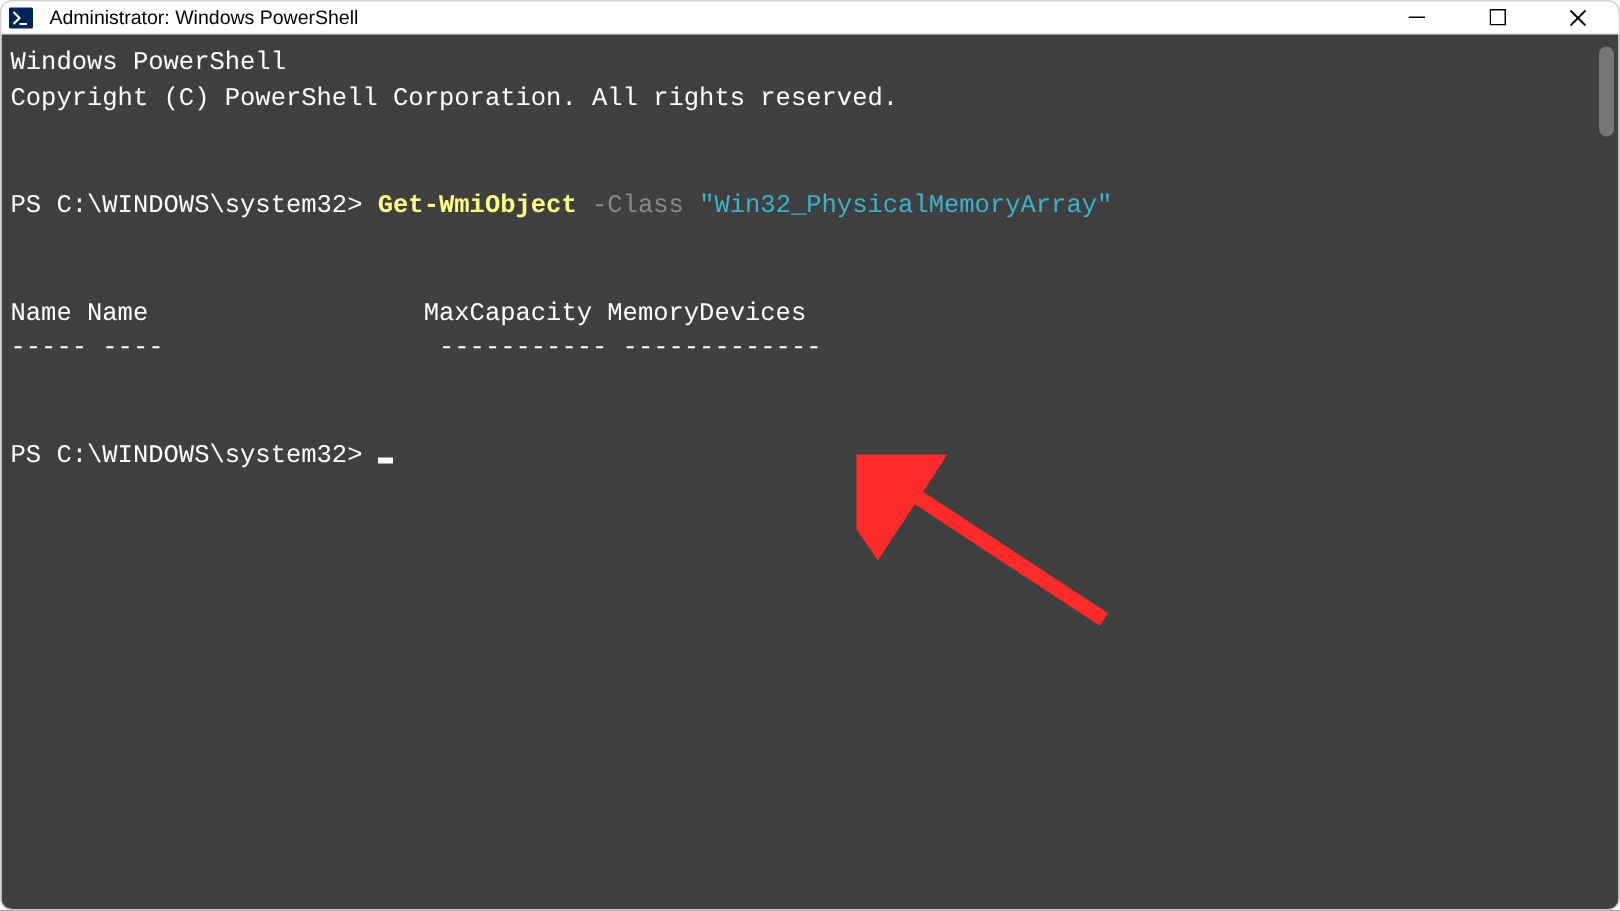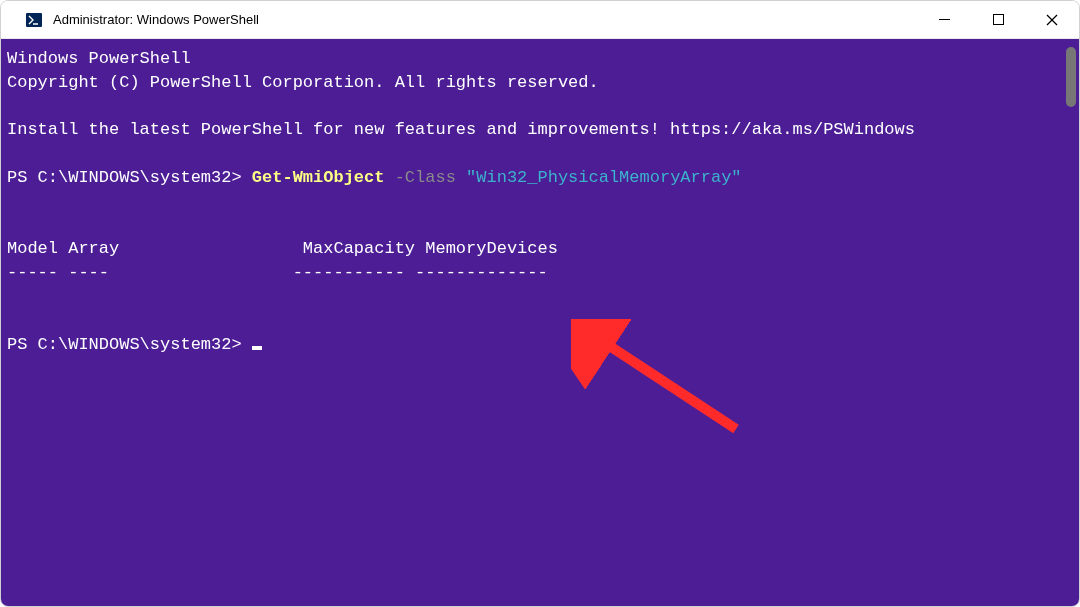--- a/index.html
+++ b/index.html
@@ -15,25 +15,25 @@
       width: 1080px;
       height: 607px;
       background: #ffffff;
       border: 1px solid #d0d0d0;
       border-radius: 8px;
       overflow: hidden;
       display: flex;
       flex-direction: column;
     }
     .titlebar {
-      height: 38px;
+      height: 22px;
       background: #ffffff;
       display: flex;
       align-items: center;
-      padding-left: 24px;
+      padding-left: 4px;
       border-bottom: 1px solid #e8e8e8;
     }
     .app-icon {
       width: 18px;
       height: 18px;
       margin-right: 10px;
       display: flex;
       align-items: center;
       justify-content: center;
     }
@@ -49,21 +49,21 @@
     .win-btn {
       width: 54px;
       height: 100%;
       display: flex;
       align-items: center;
       justify-content: center;
       color: #000000;
     }
     .terminal {
       flex: 1;
-      background: #4c1d95;
+      background: #404040;
       padding: 8px 6px;
       font-family: 'Consolas', 'Courier New', monospace;
       font-size: 17px;
       color: #ffffff;
       position: relative;
       overflow: hidden;
       line-height: 1.4;
     }
     .scrollbar-track {
       position: absolute;
@@ -131,26 +131,25 @@
             <line x1="11" y1="1" x2="1" y2="11" stroke="#000" stroke-width="1.2"></line>
           </svg>
       </div>
     </div>
   </div>
 
   <div class="terminal">
     <div class="line">Windows PowerShell</div>
     <div class="line">Copyright (C) PowerShell Corporation. All rights reserved.</div>
     <div class="line">&nbsp;</div>
-    <div class="line">Install the latest PowerShell for new features and improvements! https://aka.ms/PSWindows</div>
     <div class="line">&nbsp;</div>
     <div class="line"><span>PS C:\WINDOWS\system32&gt; </span><span class="yellow">Get-WmiObject</span><span class="gray"> -Class </span><span class="cyan">"Win32_PhysicalMemoryArray"</span></div>
     <div class="line">&nbsp;</div>
     <div class="line">&nbsp;</div>
-    <div class="line">Model Array                  MaxCapacity MemoryDevices</div>
+    <div class="line">Name Name                  MaxCapacity MemoryDevices</div>
     <div class="line">----- ----                  ----------- -------------</div>
     <div class="line">&nbsp;</div>
     <div class="line">&nbsp;</div>
     <div class="line"><span>PS C:\WINDOWS\system32&gt; </span><span class="cursor"></span></div>
 
     <div class="scrollbar-track">
       <div class="scrollbar-thumb"></div>
     </div>
 
     <svg class="arrow" viewBox="0 0 200 140">

